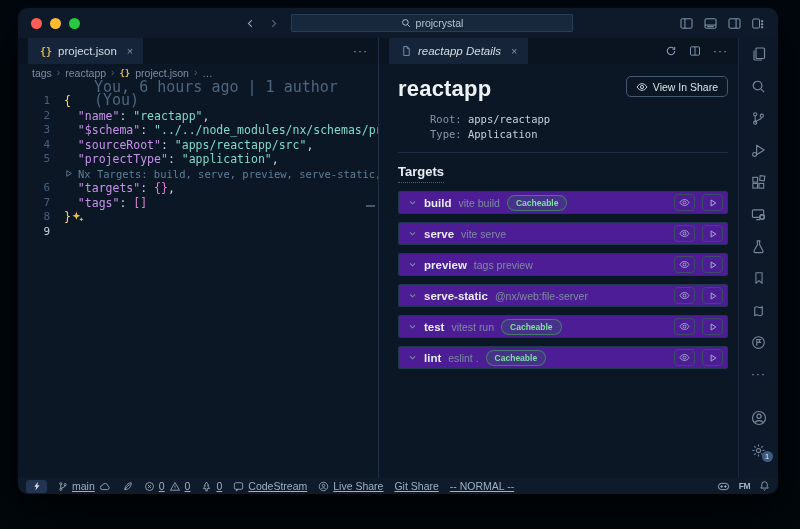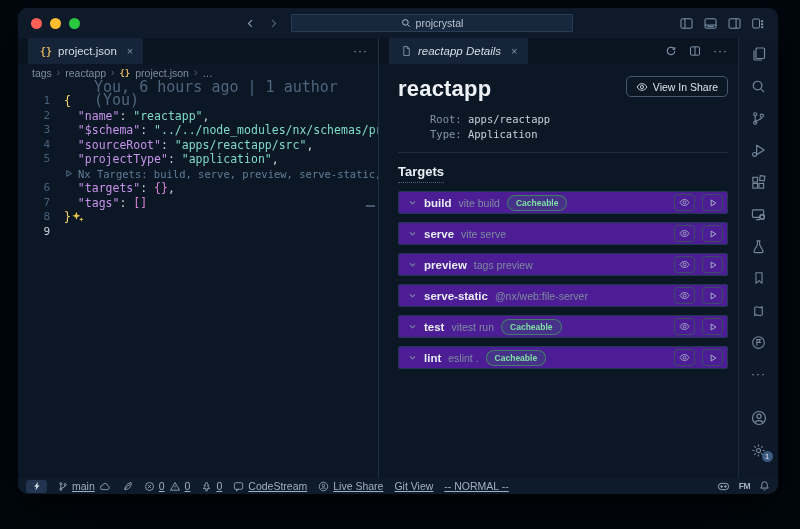--- a/index.html
+++ b/index.html
@@ -537,21 +537,21 @@
       <span>
           <svg width="11" height="11" viewBox="0 0 16 16" fill="none" stroke="currentColor" stroke-width="1.2">
             <circle cx="8" cy="8" r="6.2"></circle>
             <circle cx="8" cy="6.5" r="1.8"></circle>
             <path d="M4.8 11.6c.6-2.2 5.8-2.2 6.4 0"></path>
           </svg>
         </span>
       <span>Live Share</span>
     </span>
     <span class="sb-item">
-        <span>Git View</span>
+        <span>Git Share</span>
       </span>
     <span class="sb-item">
         <span>-- NORMAL --</span>
       </span>
     <span class="sb-right">
       <span>
           <svg width="13" height="11" viewBox="0 0 16 14" fill="none" stroke="currentColor" stroke-width="1.2">
             <rect x="1.5" y="3" width="13" height="8" rx="4"></rect>
             <circle cx="5.6" cy="7" r="1" fill="currentColor"></circle>
             <circle cx="10.4" cy="7" r="1" fill="currentColor"></circle>

